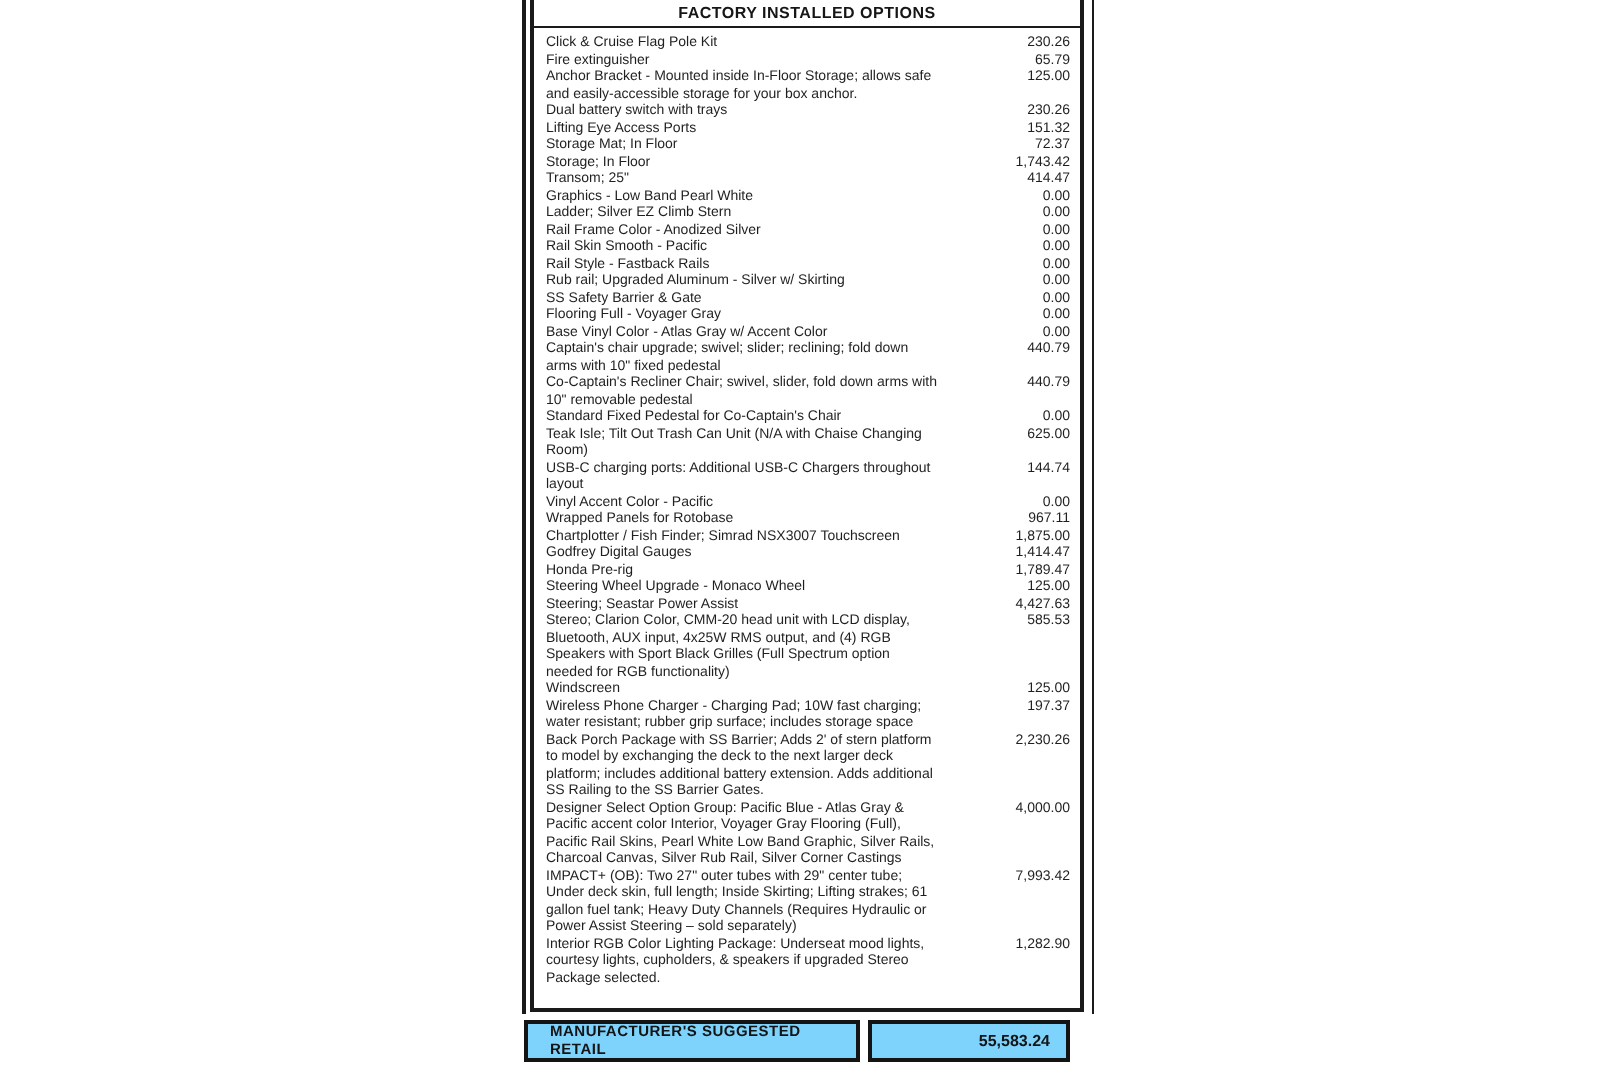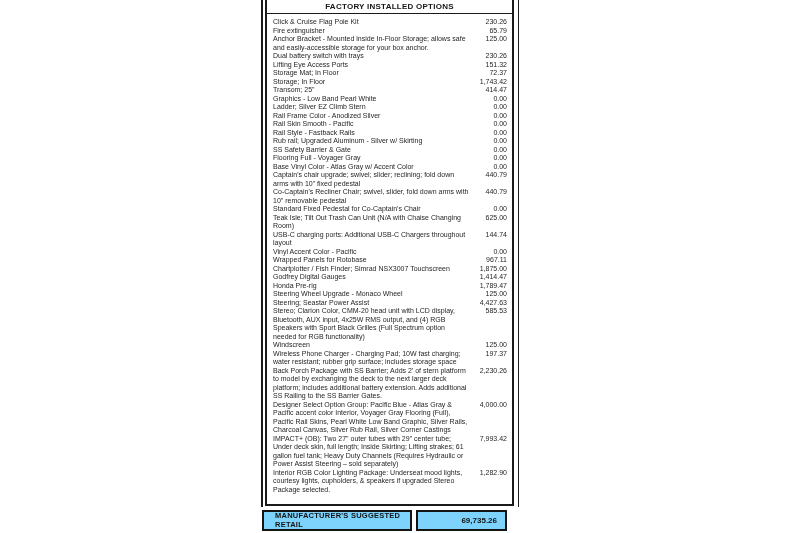--- a/index.html
+++ b/index.html
@@ -9,21 +9,21 @@
     height: 533px;
     background: #ffffff;
     overflow: hidden;
     font-family: "Liberation Sans", sans-serif;
     color: #1f1f1f;
   }
   .doc {
     position: absolute;
     left: 261px;
     top: 0;
-    width: 258px;
+    width: 286px;
     height: 533px;
   }
   
   .doc::before, .doc::after {
     content: "";
     position: absolute;
     top: 0;
     width: 1.5px;
     height: 507px;
     background: #1a1a1a;
@@ -242,17 +242,17 @@
   </div>
           <div class="row">
     <div class="item-label">Interior RGB Color Lighting Package: Underseat mood lights, courtesy lights, cupholders, &amp; speakers if upgraded Stereo Package selected.</div>
     <div class="item-price">1,282.90</div>
   </div>
         </div>
     </div>
 
     <div class="msr-row">
       <div class="msr-box msr-label-box">MANUFACTURER'S SUGGESTED RETAIL</div>
-      <div class="msr-box msr-value-box">69,735.26</div>
+      <div class="msr-box msr-value-box">55,583.24</div>
     </div>
 
   </div>
 </div>
 
 </body></html>

